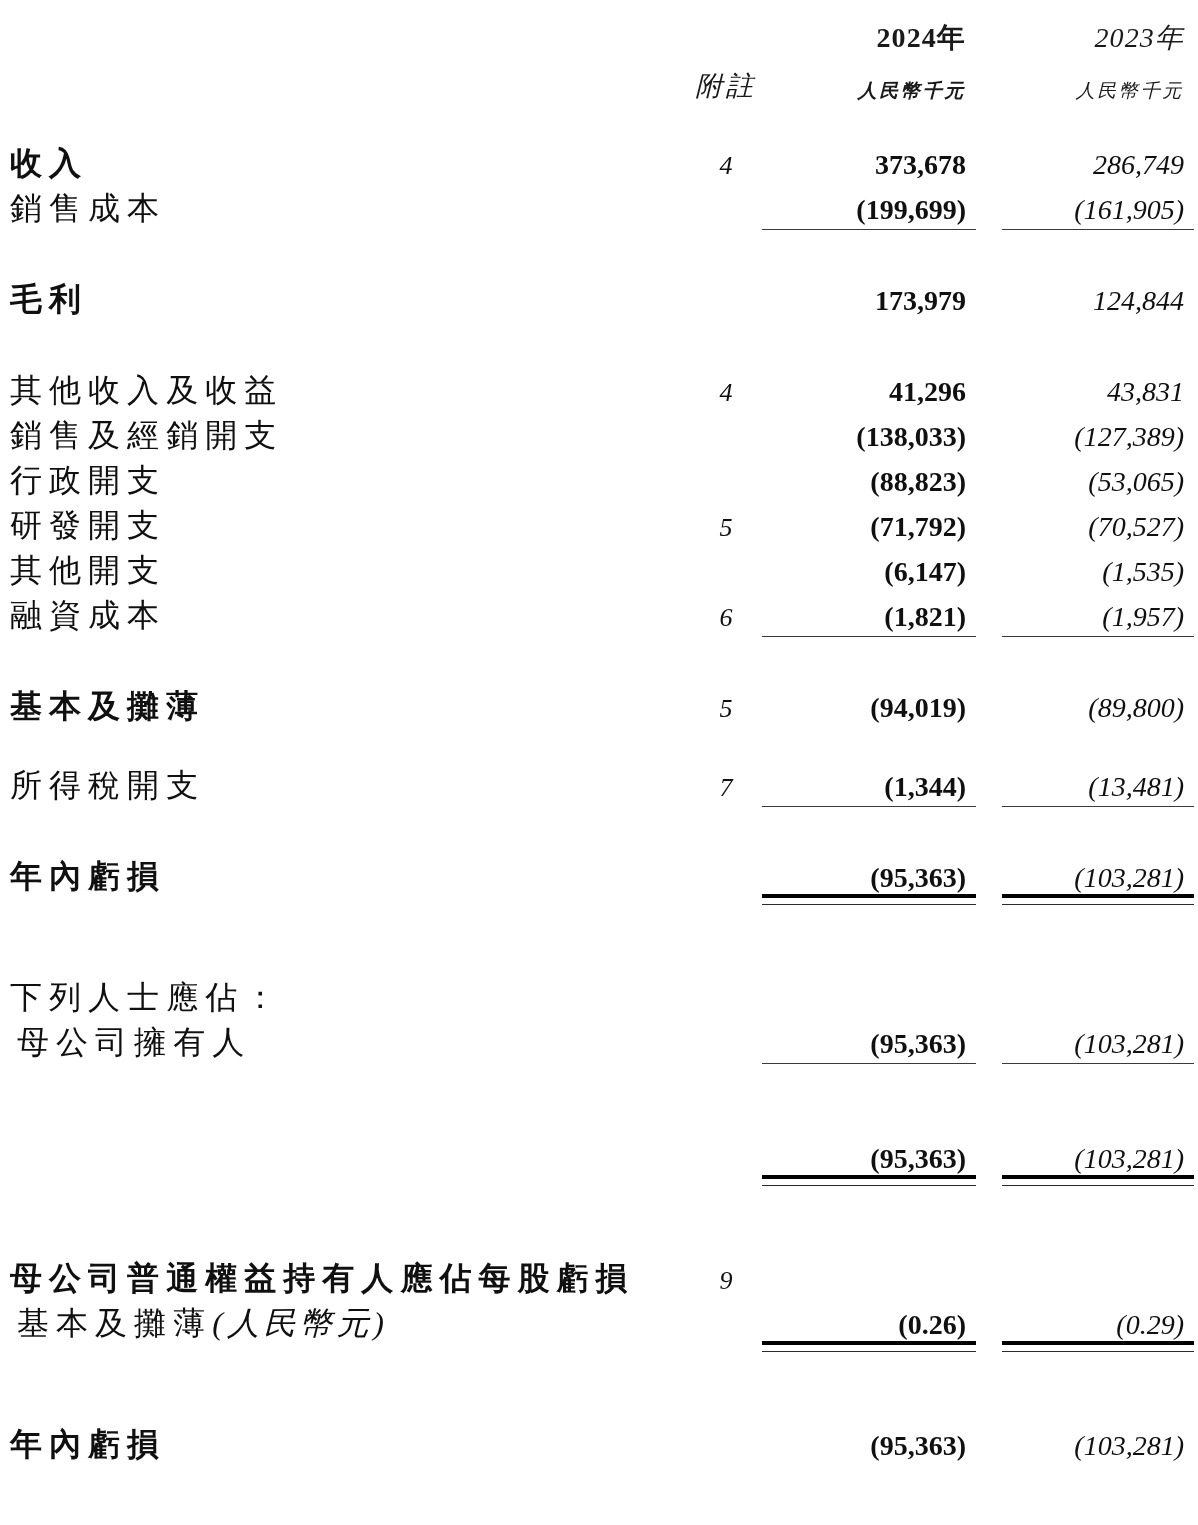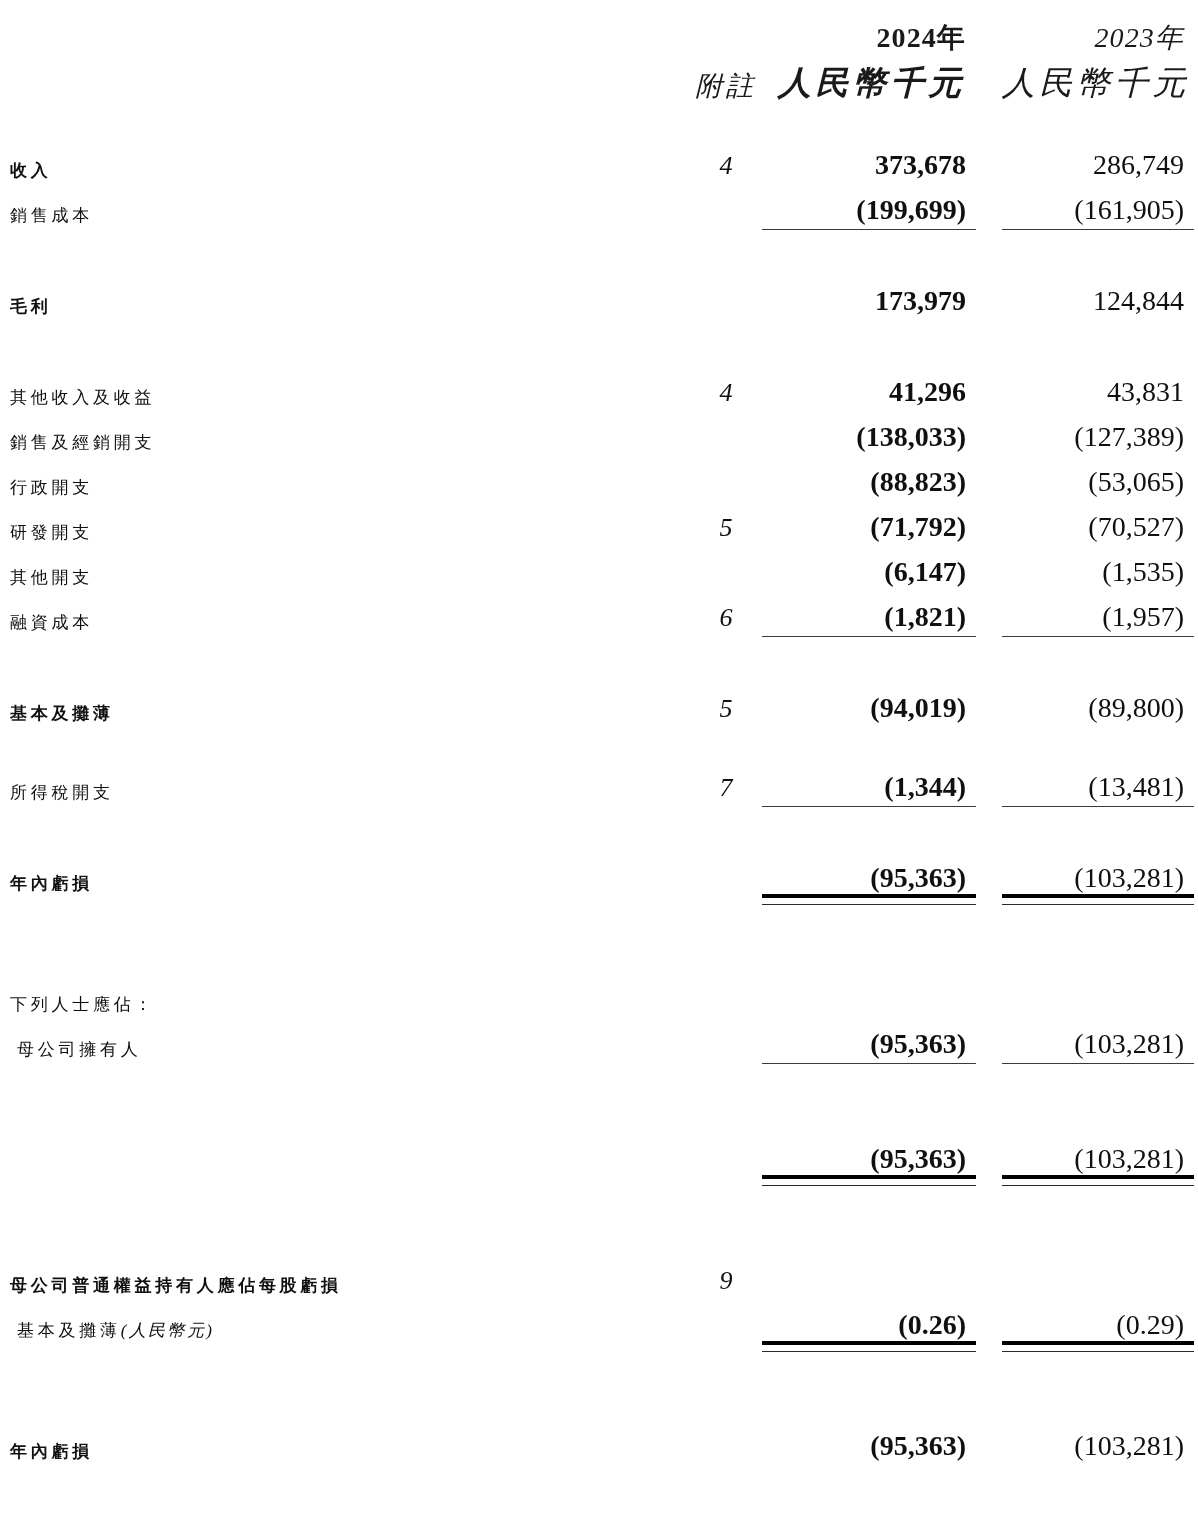--- a/index.html
+++ b/index.html
@@ -37,21 +37,21 @@
   col.c-prev  { width: 196px; }
 
   td {
     padding: 0;
     vertical-align: bottom;
     line-height: 1;
   }
 
   
   .label {
-    font-size: 17px;
+    font-size: 32px;
     letter-spacing: 0.22em;
     white-space: nowrap;
     padding-left: 10px;
     color: #101010;
   }
   .label.bold { font-weight: bold; }
   .label.indent { padding-left: 17px; }
   .label .paren-italic {
     font-style: italic;
     letter-spacing: 0.14em;
@@ -68,21 +68,21 @@
   
   .num {
     font-size: 28px;
     text-align: right;
     white-space: nowrap;
     padding-right: 14px;
     color: #101010;
     font-variant-numeric: lining-nums;
   }
   .num.cur  { font-weight: bold; }
-  .num.prev { font-weight: normal; }
+  .num.prev { font-weight: normal; font-style: italic; }
   .num.dash { letter-spacing: 0; }
 
   
   tr.r      > td { height: 45px; }
   tr.sp-md  > td { height: 34px; }
   tr.sp-lg  > td { height: 46px; }
   tr.sp-xl  > td { height: 58px; }
 
   
   .rule-cell { height: 0; padding: 0; position: relative; }
@@ -128,21 +128,21 @@
     font-size: 28px;
     text-align: right;
     padding-right: 14px;
     white-space: nowrap;
     letter-spacing: 0.04em;
   }
   .hdr-year.cur  { font-weight: bold; }
   .hdr-year.prev { font-weight: normal; font-style: italic; }
 
   .hdr-unit {
-    font-size: 33px;
+    font-size: 19px;
     font-style: italic;
     text-align: right;
     padding-right: 14px;
     white-space: nowrap;
     letter-spacing: 0.14em;
   }
   .hdr-unit.cur  { font-weight: bold; }
   .hdr-unit.prev { font-weight: normal; }
 
   .hdr-note {

